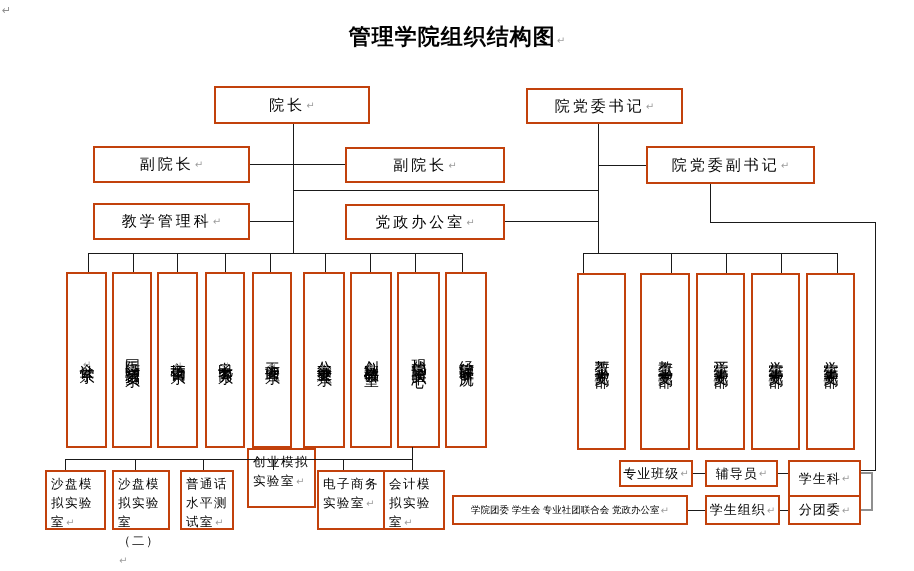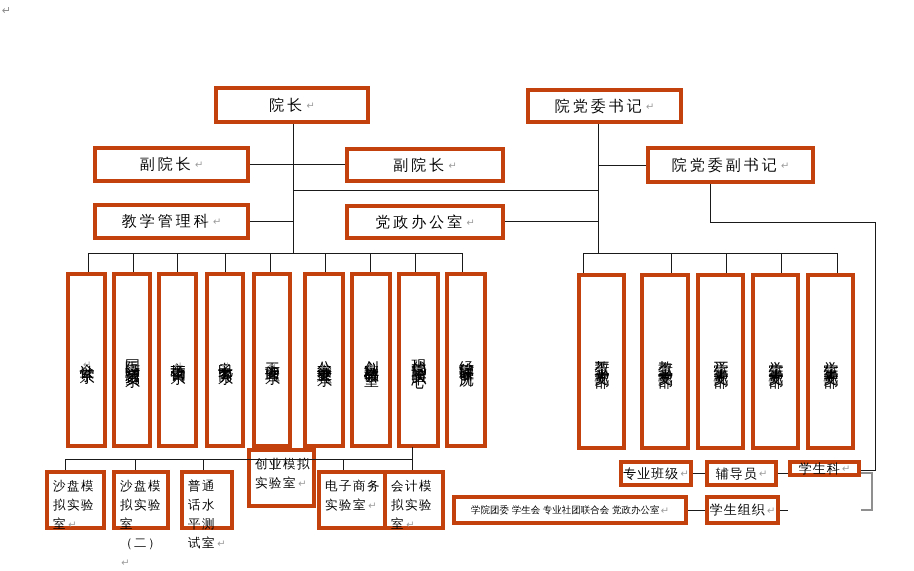--- a/index.html
+++ b/index.html
@@ -5,21 +5,21 @@
   html,body{margin:0;padding:0;background:#fff;}
   #page{
     position:relative;width:914px;height:571px;background:#ffffff;overflow:hidden;
     font-family:"Liberation Sans","DejaVu Sans",sans-serif;color:#000;
   }
   .title{
     position:absolute;left:0;right:0;top:22px;text-align:center;
     font-size:22px;font-weight:bold;letter-spacing:1px;
   }
   .box{
-    position:absolute;border:4px solid #c2410c;background:#fff;box-sizing:border-box;
+    position:absolute;border:2px solid #c2410c;background:#fff;box-sizing:border-box;
     display:flex;align-items:center;justify-content:center;
     font-size:15px;letter-spacing:3px;white-space:nowrap;
   }
   .vbox{
     writing-mode:vertical-rl;text-orientation:upright;
     letter-spacing:2px;white-space:normal;font-size:15px;
     justify-content:center;align-items:center;
   }
   .lab{
     display:block;font-size:12.5px;letter-spacing:1.5px;line-height:19px;
@@ -36,20 +36,21 @@
   }
   .pagemark{position:absolute;left:2px;top:4px;color:#8f8f8f;font-size:11px;}
 </style>
 </head>
 <body>
 
 <div id="page">
 
   <div class="pagemark">↵</div>
 
+  <div class="title pm">管理学院组织结构图</div>
 
   <div class="box pm" style="left:214px;top:86px;width:156px;height:38px">院长</div>
   <div class="box pm" style="left:526px;top:88px;width:157px;height:36px">院党委书记</div>
 
   <div class="box pm" style="left:93px;top:146px;width:157px;height:37px">副院长</div>
   <div class="box pm" style="left:345px;top:147px;width:160px;height:36px">副院长</div>
   <div class="box pm" style="left:646px;top:146px;width:169px;height:38px">院党委副书记</div>
 
   <div class="box pm" style="left:93px;top:203px;width:157px;height:37px">教学管理科</div>
   <div class="box pm" style="left:345px;top:204px;width:160px;height:36px">党政办公室</div>
@@ -72,24 +73,25 @@
 
   <div class="box lab pm" style="left:45px;top:470px;width:61px;height:60px">沙盘模拟实验室</div>
   <div class="box lab pm" style="left:112px;top:470px;width:58px;height:60px">沙盘模拟实验室（二）</div>
   <div class="box lab pm" style="left:180px;top:470px;width:54px;height:60px">普通话水平测试室</div>
   <div class="box lab pm" style="left:247px;top:448px;width:69px;height:60px">创业模拟实验室</div>
   <div class="box lab pm" style="left:317px;top:470px;width:76px;height:60px">电子商务实验室</div>
   <div class="box lab pm" style="left:383px;top:470px;width:62px;height:60px">会计模拟实验室</div>
 
   <div class="box small pm" style="left:619px;top:460px;width:74px;height:27px">专业班级</div>
   <div class="box small pm" style="left:705px;top:460px;width:73px;height:27px">辅导员</div>
-  <div class="box small pm" style="left:788px;top:460px;width:73px;height:17px">学生科</div>
+  <div class="box small pm" style="left:788px;top:460px;width:73px;height:37px">学生科</div>
 
   <div class="box wide pm" style="left:452px;top:495px;width:236px;height:30px">学院团委 学生会 专业社团联合会 党政办公室</div>
   <div class="box small pm" style="left:705px;top:495px;width:75px;height:30px">学生组织</div>
+  <div class="box small pm" style="left:788px;top:495px;width:73px;height:30px">分团委</div>
 
   <div class="vl" style="left:293px;top:124px;height:129px"></div>
   <div class="hl" style="left:250px;top:164px;width:95px"></div>
   <div class="hl" style="left:293px;top:190px;width:306px"></div>
   <div class="hl" style="left:250px;top:221px;width:43px"></div>
   <div class="hl" style="left:505px;top:221px;width:93px"></div>
   <div class="vl" style="left:598px;top:124px;height:129px"></div>
   <div class="hl" style="left:598px;top:165px;width:48px"></div>
   <div class="vl" style="left:710px;top:184px;height:39px"></div>
   <div class="hl" style="left:710px;top:222px;width:166px"></div>

